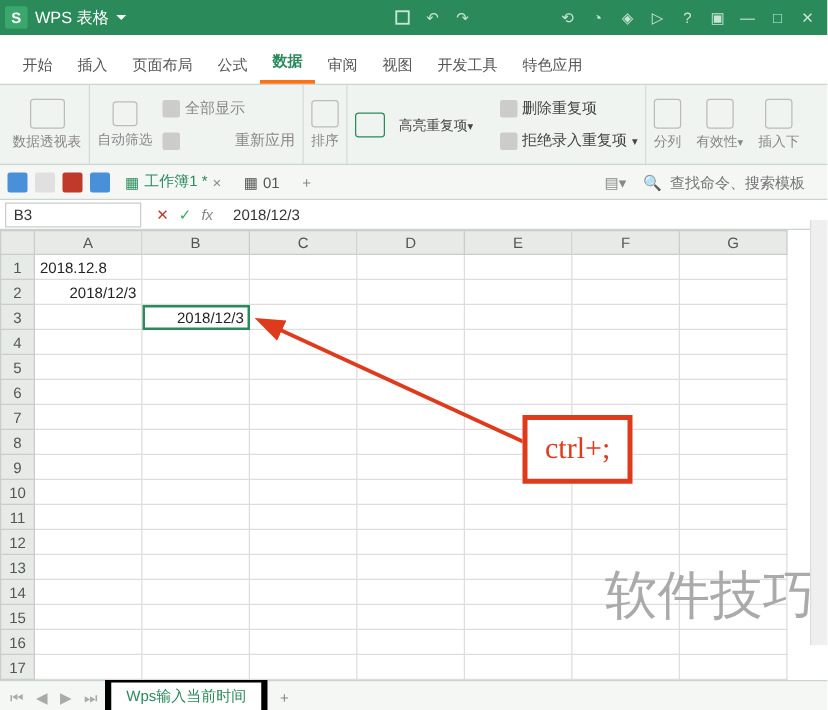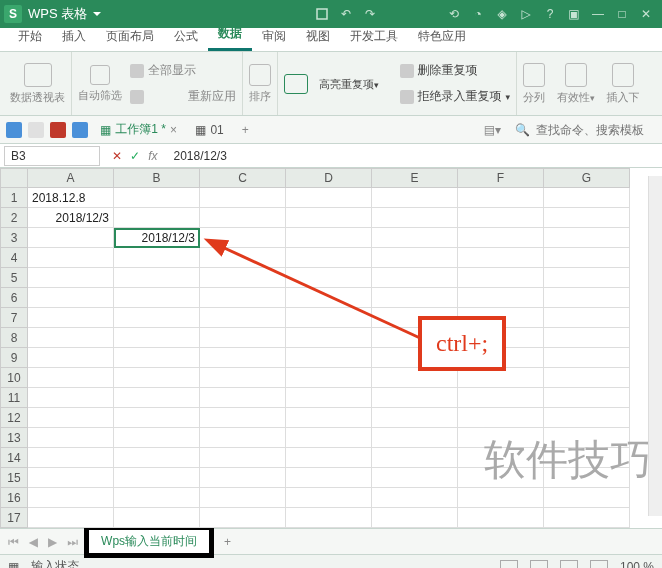--- a/index.html
+++ b/index.html
@@ -3,39 +3,39 @@
 <meta charset="utf-8">
 <style>
 * { box-sizing: border-box; margin: 0; padding: 0; }
 body { font-family: "Microsoft YaHei", sans-serif; font-size: 12px; background: #fff; width: 662px; height: 568px; overflow: hidden; position: relative; }
 .titlebar { height: 28px; background: #2a8a5a; display: flex; align-items: center; color: #fff; padding: 0 4px; }
 .titlebar .appicon { width: 18px; height: 18px; background: #3aa76d; border-radius: 2px; display: flex; align-items: center; justify-content: center; font-weight: bold; font-size: 12px; color:#fff; margin-right:6px;}
 .titlebar .title { font-size: 13px; }
 .titlebar .dd { margin-left:6px;display:inline-block;border-top:4px solid #fff;border-left:4px solid transparent;border-right:4px solid transparent;}
 .titlebar .spacer { flex:1; }
 .titlebar .tbtn { width:24px;height:20px;display:flex;align-items:center;justify-content:center;color:#c8e4d4;cursor:pointer;}
-.menubar { height: 24px; background: #fff; display:flex; align-items:flex-end; border-bottom:1px solid #c8d6cf; padding-left:8px;}
+.menubar { height: 40px; background: #fff; display:flex; align-items:flex-end; border-bottom:1px solid #c8d6cf; padding-left:8px;}
 .menubar .mitem { padding:6px 10px; color:#555; cursor:pointer; }
-.menubar .mitem.active { color:#2a8a5a; border-bottom:3px solid #0f766e; font-weight:bold;}
+.menubar .mitem.active { color:#2a8a5a; border-bottom:3px solid #f97316; font-weight:bold;}
 .ribbon { height: 64px; background:#f0f4f1; border-bottom:1px solid #c8d6cf; display:flex; align-items:center; padding:0 4px; gap:0;}
 .rgrp { display:flex; flex-direction:column; align-items:center; justify-content:center; padding:0 6px; height:100%; color:#888; }
 .rgrp .bigicon { width:28px;height:24px;border:1px solid #bbb;border-radius:3px;}
 .rgrp .lbl { font-size:11px;margin-top:3px;color:#888;white-space:nowrap;}
 .rgrp.sep { border-right:1px solid #d4dcd6; }
 .rgrp .row { display:flex;align-items:center;gap:4px;color:#888;font-size:12px;white-space:nowrap;}
 .rgrp .smicon{width:14px;height:14px;background:#ccc;border-radius:2px;}
 .rgrp.darklbl .lbl, .rgrp.darklbl .row { color:#444;padding-left:11px;}
 .docbar { height:28px;background:#f5f7f5;border-bottom:1px solid #c8d6cf;display:flex;align-items:center;padding:0 6px;gap:6px;}
 .docbar .dicon{width:16px;height:16px;border-radius:2px;}
 .doctab{display:flex;align-items:center;gap:4px;padding:0 6px;height:100%;color:#555;}
 .doctab.active{color:#2a8a5a;}
 .docbar .spacer{flex:1;}
 .docbar input{border:none;background:transparent;font-size:12px;color:#888;width:120px;}
 .fxbar{height:24px;background:#fff;border-bottom:1px solid #c8d6cf;display:flex;align-items:center;}
-.namebox{width:96px;border:1px solid #ccc;height:20px;margin:0 4px;display:flex;align-items:center;padding:0 6px;font-size:12px;color:#333;}
+.namebox{width:109px;border:1px solid #ccc;height:20px;margin:0 4px;display:flex;align-items:center;padding:0 6px;font-size:12px;color:#333;}
 .fxbtns{display:flex;gap:8px;padding:0 8px;color:#888;}
 .fxbtn.red{color:#c0392b;}
 .fxbtn.green{color:#27ae60;}
 .fxinput{flex:1;padding:0 8px;font-size:12px;color:#333;}
 .sheet{position:relative;height:360px;overflow:hidden;background:#fff;}
 .colhdr{display:flex;height:20px;}
 .corner{width:28px;height:20px;background:#e6ebe7;border:1px solid #ccc;}
 .ch{flex:0 0 86px;height:20px;background:#e6ebe7;border:1px solid #ccc;border-left:none;display:flex;align-items:center;justify-content:center;color:#555;}
 .rows{}
 .row{display:flex;height:20px;}

